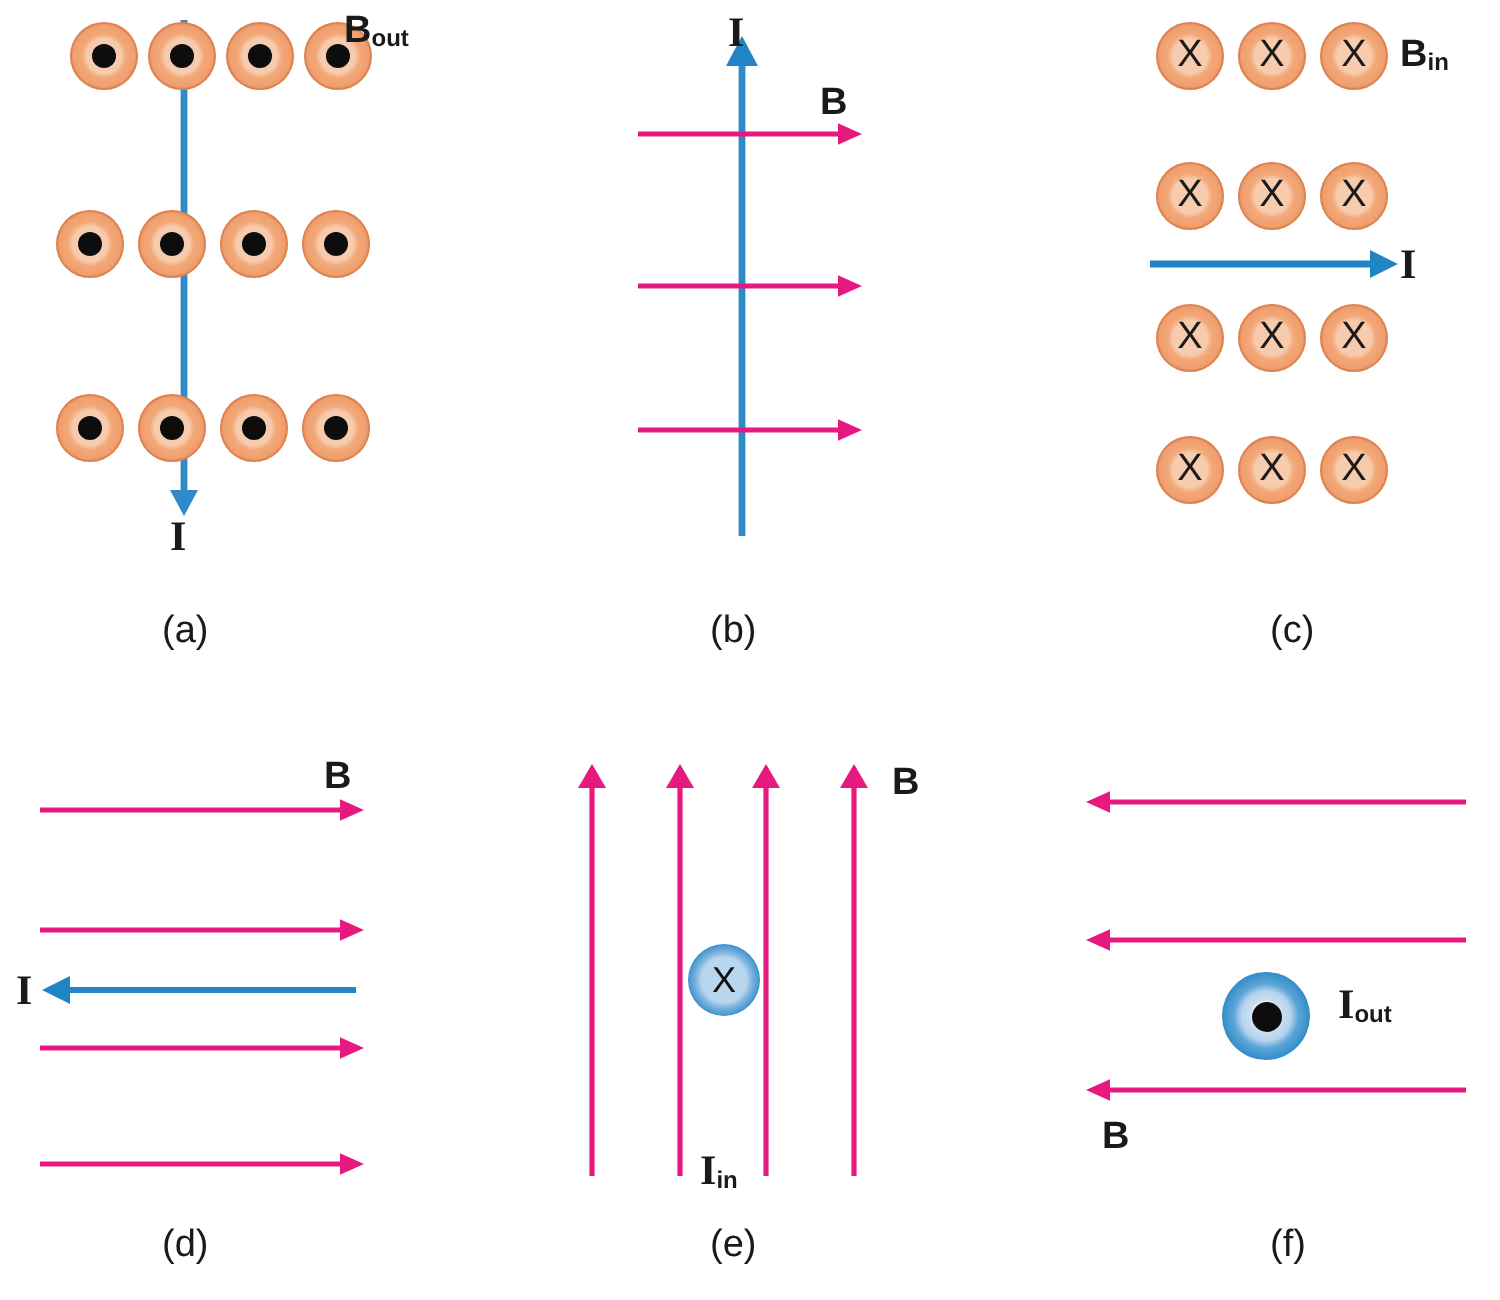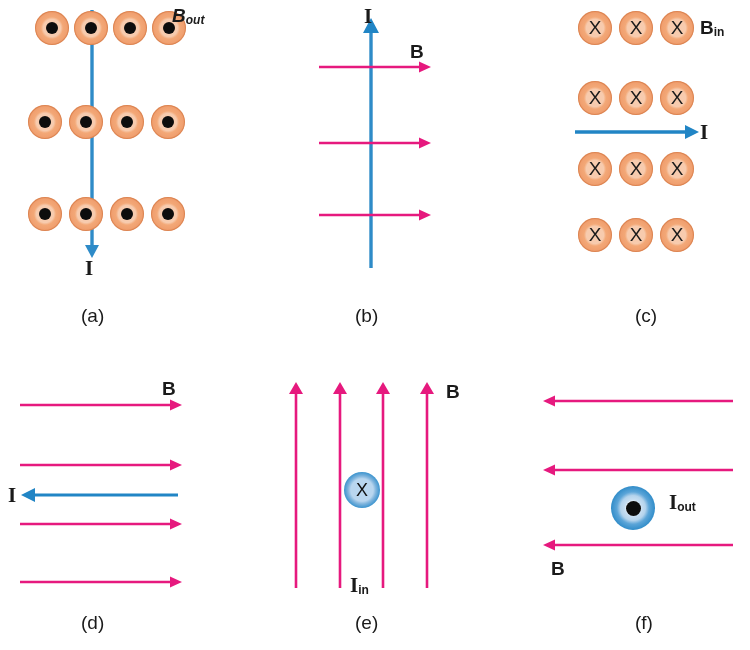--- a/index.html
+++ b/index.html
@@ -242,21 +242,21 @@
     <div class="fcircle" style="left:69px; top:197px;">
         <span class="dot"></span>
       </div>
     <div class="fcircle" style="left:110px; top:197px;">
         <span class="dot"></span>
       </div>
     <div class="fcircle" style="left:151px; top:197px;">
         <span class="dot"></span>
       </div>
 
-    <div class="vlabel" style="left:172px; top:6px;font-style:italic;"><span>B</span><sub>out</sub></div>
+    <div class="vlabel" style="left:172px; top:6px;"><span>B</span><sub>out</sub></div>
     <div class="ilabel" style="left:85px; top:258px;"><span>I</span></div>
     <div class="panel-label" style="left:81px; top:305px;">(a)</div>
   </div>
 
   <div class="panel">
     <div class="ilabel" style="left:364px; top:6px;"><span>I</span></div>
     <div class="vlabel" style="left:410px; top:42px;"><span>B</span></div>
     <div class="panel-label" style="left:355px; top:305px;">(b)</div>
   </div>
 

